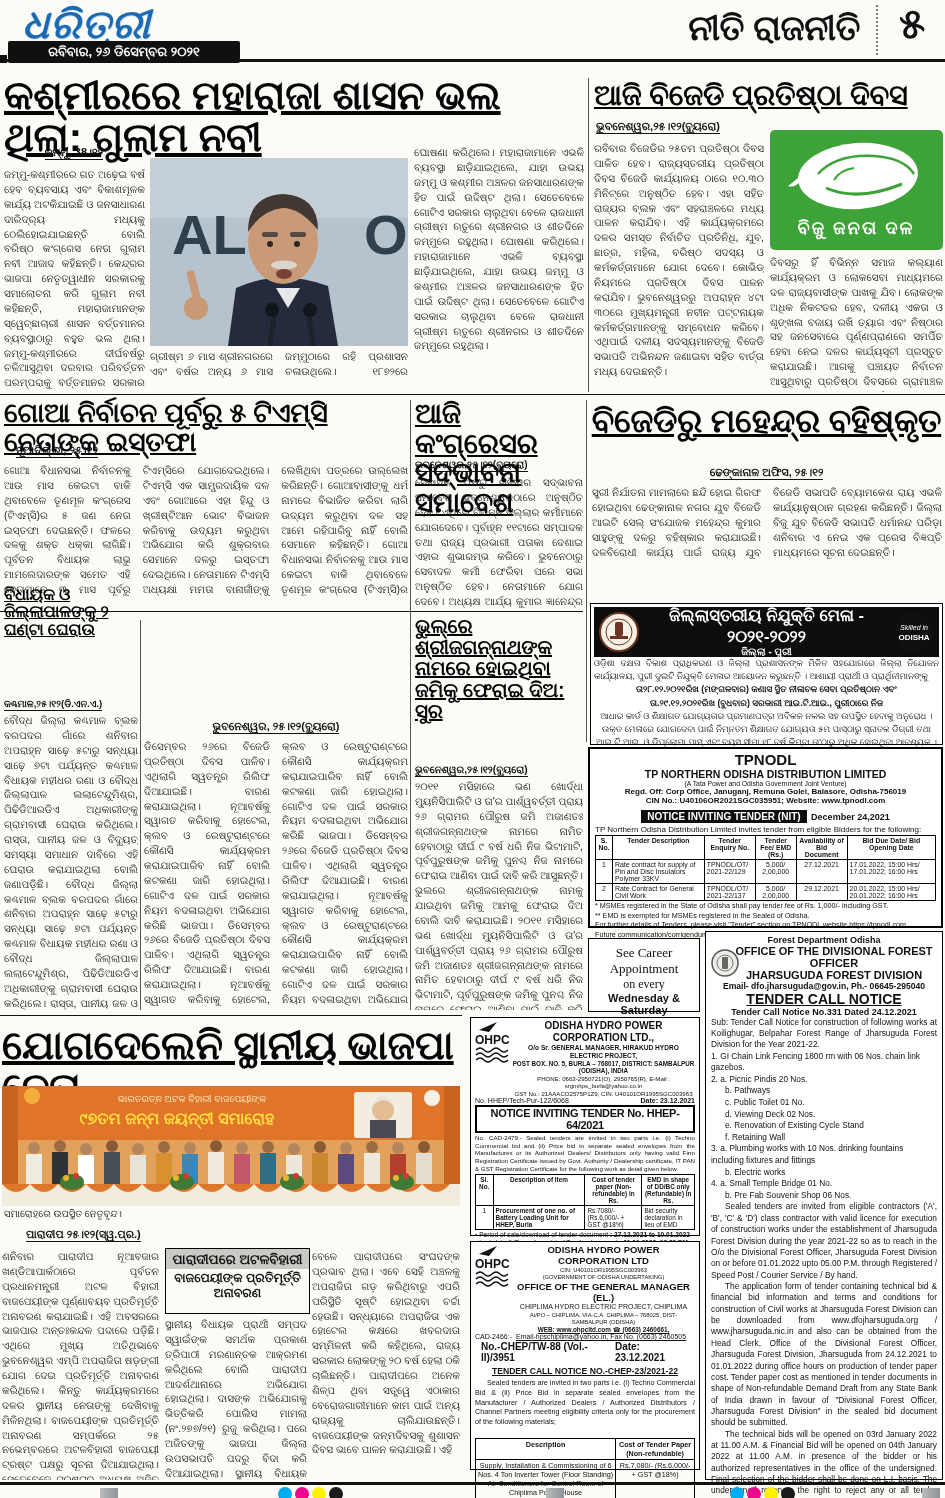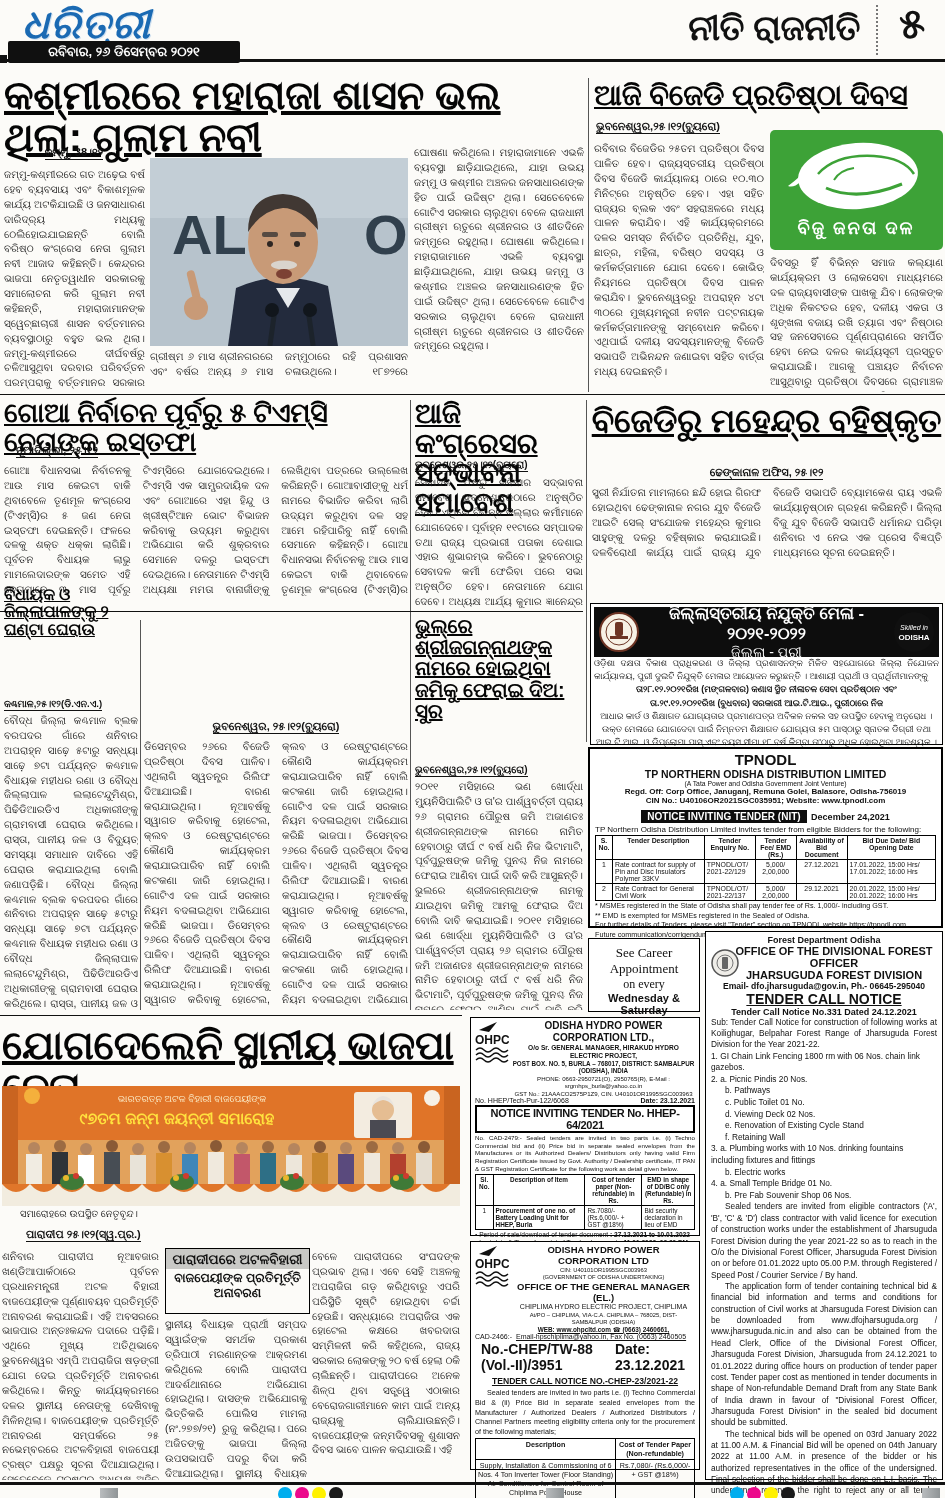--- a/index.html
+++ b/index.html
@@ -23,21 +23,21 @@
   #logo-latin{font-size:8px;font-weight:bold;color:#1b6ab3;letter-spacing:2px;}
   #datebar{background:#101010;color:#fff;font-size:13px;font-weight:bold;line-height:22px;text-align:center;border-radius:2px;}
   #section-title{font-size:35px;font-weight:bold;letter-spacing:-0.5px;}
   #page-no{font-size:42px;font-weight:bold;}
   .dotted-sep{border-left:2px dotted #777;}
   
   #jobfair{border:1.5px solid #000;background:#fff;box-sizing:border-box;padding:3px;}
   #jf-head{background:#0d0d0d;color:#fff;height:50px;display:flex;align-items:center;justify-content:space-between;padding:0 4px;}
   #jf-head .mid{flex:1;text-align:center;line-height:1.25;}
   #jf-t1{font-size:16.5px;font-weight:bold;}
-  #jf-t2{font-size:14px;font-weight:normal;}
+  #jf-t2{font-size:10px;font-weight:bold;}
   .jf-line{font-size:8.8px;line-height:1.5;text-align:center;}
   .jf-just{text-align:justify;}
   
   .en{font-family:"Liberation Sans","DejaVu Sans",sans-serif;}
   .tiny{font-size:7.2px;line-height:1.35;}
   table.nt{border-collapse:collapse;width:100%;}
   table.nt td,table.nt th{border:1px solid #000;padding:1px 2px;vertical-align:top;}
   .nitbar{background:#0d0d0d;color:#fff;font-weight:bold;display:inline-block;padding:1px 6px;}
   .career-txt{font-family:"Liberation Serif","DejaVu Serif",serif;}
   .mark-sq{width:18px;height:13px;background:linear-gradient(90deg,#b9bcbe,#8f9496);}
@@ -322,27 +322,27 @@
         <div class="b" style="font-size:9.5px;">OFFICE OF THE GENERAL MANAGER (EL.)</div>
         <div style="font-size:7px;">CHIPLIMA HYDRO ELECTRIC PROJECT, CHIPLIMA</div>
         <div style="font-size:5.8px;">At/PO – CHIPLIMA, VIA-C.A. CHIPLIMA – 768025, DIST-SAMBALPUR (ODISHA)</div>
         <div class="b u" style="font-size:6.4px;">WEB: www.ohpcltd.com ☎ (0663) 2460661,</div>
       </div>
     </div>
     <div style="display:flex;gap:4px;font-size:7px;">
       <span>CAD-2466:-</span>
       <span class="u">Email-hpschiplima@yahoo.in, Fax No. (0663) 2460505</span>
     </div>
-    <div style="display:flex;justify-content:space-between;font-size:14px;font-weight:bold;padding:1px 6px;">
+    <div style="display:flex;justify-content:space-between;font-size:10px;font-weight:bold;padding:1px 6px;">
       <span>No.-CHEP/TW-88 (Vol.-II)/3951</span>
       <span>Date: 23.12.2021</span>
     </div>
     <div class="c b u" style="font-size:8.6px;margin:2px 0;">TENDER CALL NOTICE NO.-CHEP-23/2021-22</div>
     <div style="font-size:7.2px;line-height:1.33;text-align:justify;text-indent:12px;">Sealed tenders are invited in two parts i.e. (i) Techno Commercial Bid &amp; (ii) Price Bid in separate sealed envelopes from the Manufacturer / Authorized Dealers / Authorized Distributors / Channel Partners meeting eligibility criteria only for the procurement of the following materials;</div>
-    <table class="nt" style="font-size:7.2px;margin:2px 0;">
+    <table class="nt" style="font-size:7.2px;margin:12px 0;">
       <tbody>
           <tr>
         <th style="width:64%">Description</th>
         <th style="width:36%">Cost of Tender Paper (Non-refundable)</th>
       </tr>
       <tr>
         <td class="c">Supply, Installation &amp; Commissioning of 6 Nos. 4 Ton Inverter Tower (Floor Standing) Air Conditioners for Control Room of Chiplima Power House</td>
         <td class="c">Rs.7,080/- (Rs.6,000/- + GST @18%)</td>
       </tr>
     </tbody>
@@ -462,21 +462,21 @@
           <circle cx="184" cy="90" r="3" fill="#cf3b2e"></circle>
         <ellipse cx="290" cy="96" rx="12" ry="8" fill="#3f7a37"></ellipse>
           <circle cx="284" cy="92" r="3" fill="#e8b62c"></circle>
           <circle cx="294" cy="90" r="3" fill="#cf3b2e"></circle>
         <ellipse cx="400" cy="96" rx="12" ry="8" fill="#3f7a37"></ellipse>
           <circle cx="394" cy="92" r="3" fill="#e8b62c"></circle>
           <circle cx="404" cy="90" r="3" fill="#cf3b2e"></circle>
       </g>
     </svg>
   </div>
-  <div class="abs" style="left:20px;top:1208px;font-size:9.8px;">ସମାରୋହରେ ଉପସ୍ଥିତ ନେତୃବୃନ୍ଦ।</div>
+  <div class="abs" style="left:4px;top:1208px;font-size:9.8px;">ସମାରୋହରେ ଉପସ୍ଥିତ ନେତୃବୃନ୍ଦ।</div>
   <div class="abs dl" style="left:26px;top:1228px;"><span>ପାରାଦୀପ ୨୫।୧୨(ସ୍ୱ.ପ୍ର.)</span></div>
   <div class="abs ob" style="left:2px;top:1250px;width:157px;height:230px;">ଶନିବାର ପାରାଦୀପ ନୂଆବଜାର ଖଣ୍ଡିଆପାର୍କଠାରେ ପୂର୍ବତନ ପ୍ରଧାନମନ୍ତ୍ରୀ ଅଟଳ ବିହାରୀ ବାଜପେୟୀଙ୍କ ପୂର୍ଣ୍ଣାବୟବ ପ୍ରତିମୂର୍ତ୍ତି ଅନାବରଣ କରାଯାଇଛି। ଏହି ଅବସରରେ ଭାଜପାର ଅନ୍ତଃକନ୍ଦଳ ପଦାରେ ପଡ଼ିଛି। ଏଥିରେ ମୁଖ୍ୟ ଅତିଥିଭାବେ ଭୁବନେଶ୍ୱର ଏମ୍‌ପି ଅପରାଜିତା ଷଡ଼ଙ୍ଗୀ ଯୋଗ ଦେଇ ପ୍ରତିମୂର୍ତ୍ତି ଅନାବରଣ କରିଥିଲେ। କିନ୍ତୁ କାର୍ଯ୍ୟକ୍ରମରେ ଦଳର ସ୍ଥାନୀୟ ନେତାଙ୍କୁ ଦେଖିବାକୁ ମିଳିନଥିଲା। ବାଜପେୟୀଙ୍କ ପ୍ରତିମୂର୍ତ୍ତି ଅନାବରଣ ସମ୍ପର୍କରେ ୨୫ ନଭେମ୍ବରରେ ଅଟଳବିହାରୀ ବାଜପେୟୀ ଟ୍ରଷ୍ଟ ପକ୍ଷରୁ ସୂଚନା ଦିଆଯାଇଥିଲା। ସେତେବେଳେ ଟ୍ରଷ୍ଟର ଅଧ୍ୟକ୍ଷ ଅଜିତ ଦାସ ଏ ସମ୍ପର୍କରେ ସୂଚନା ଦେବା ସହ କାର୍ଯ୍ୟକ୍ରମରେ ଅପରାଜିତା ଷଡ଼ଙ୍ଗୀ ଯୋଗଦେବେ ବୋଲି ଘୋଷଣା କରିଥିଲେ। ଏହି ଘଟଣାରେ ଦାସଙ୍କୁ</div>
 
   <div class="abs" style="left:165px;top:1248px;width:145px;height:66px;border:1.5px solid #000;box-sizing:border-box;">
     <div class="graybox-line1 c b" style="font-size:13.5px;padding:3px 1px 1px;">ପାରାଦୀପରେ ଅଟଳବିହାରୀ</div>
     <div class="c b" style="font-size:12.5px;padding:2px 1px;">ବାଜପେୟୀଙ୍କ ପ୍ରତିମୂର୍ତ୍ତି ଅନାବରଣ</div>
   </div>
   <div class="abs ob" style="left:165px;top:1318px;width:142px;height:162px;">ସ୍ଥାନୀୟ ବିଧାୟକ ପ୍ରାର୍ଥୀ ସମ୍ପଦ ସ୍ୱାଇଁଙ୍କ ସମର୍ଥକ ପ୍ରକାଶ ତ୍ରିପାଠୀ ମରଣାନ୍ତକ ଆକ୍ରମଣ କରିଥିଲେ ବୋଲି ପାରାଦୀପ ଆଦର୍ଶଥାନାରେ ଅଭିଯୋଗ ହୋଇଥିଲା। ଦାସଙ୍କ ଅଭିଯୋଗକୁ ଭିତ୍ତିକରି ପୋଲିସ ମାମଲା (ନଂ.୨୭୭/୨୧) ରୁଜୁ କରିଥିଲା। ପରେ ଅଜିତଙ୍କୁ ଭାଜପା ଜିଲ୍ଲା ଉପସଭାପତି ପଦରୁ ବିଦା କରି ଦିଆଯାଇଥିଲା। ସ୍ଥାନୀୟ ବିଧାୟକ ପ୍ରାର୍ଥୀ ସମ୍ପଦ ସ୍ୱାଇଁଙ୍କ ସମର୍ଥକ ପ୍ରକାଶ ତ୍ରିପାଠୀ ମରଣାନ୍ତକ ଆକ୍ରମଣ କରିଥିଲେ ବୋଲି ପାରାଦୀପ ଆଦର୍ଶଥାନାରେ ଅଭିଯୋଗ ହୋଇଥିଲା। ଦାସଙ୍କ ଅଭିଯୋଗକୁ ଭିତ୍ତିକରି ପୋଲିସ ମାମଲା (ନଂ.୨୭୭/୨୧) ରୁଜୁ କରିଥିଲା। ପରେ ଅଜିତଙ୍କୁ ଭାଜପା ଜିଲ୍ଲା ଉପସଭାପତି ପଦରୁ ବିଦା କରି ଦିଆଯାଇଥିଲା।</div>
   <div class="abs ob" style="left:312px;top:1250px;width:148px;height:230px;">ବେଳେ ପାରାଦୀପରେ ସଂଘଦଙ୍କ ପ୍ରଭାବ ଥିଲା। ଏବେ ସେହି ଅଞ୍ଚଳକୁ ଅପରାଜିତା ଗଡ଼ କରିଥିବାରୁ ଏପରି ପରିସ୍ଥିତି ସୃଷ୍ଟି ହୋଇଥିବା ଚର୍ଚ୍ଚା ହେଉଛି। ସନ୍ଧ୍ୟାରେ ଅପରାଜିତା ଏକ ହୋଟେଲ କକ୍ଷରେ ଖବରଦାତା ସମ୍ମିଳନୀ କରି କହିଥିଲେ, ରାଜ୍ୟ ସରକାର ଲୋକଙ୍କୁ ୨୦ ବର୍ଷ ହେଲା ଠକି ଚାଲିଛନ୍ତି। ପାରାଦୀପରେ ଅନେକ ଶିଳ୍ପ ଥିବା ସତ୍ତ୍ୱେ ଏଠାକାର ବେରୋଜଗାରୀମାନେ କାମ ପାଇଁ ଅନ୍ୟ ରାଜ୍ୟକୁ ଚାଲିଯାଉଛନ୍ତି। ବାଜପେୟୀଙ୍କ ଜନ୍ମଦିବସକୁ ଶୁଶାସନ ଦିବସ ଭାବେ ପାଳନ କରାଯାଉଛି। ଏହି</div>
 

